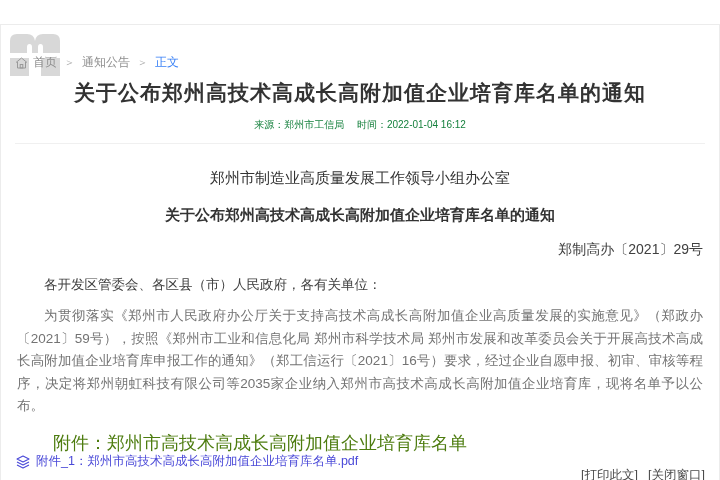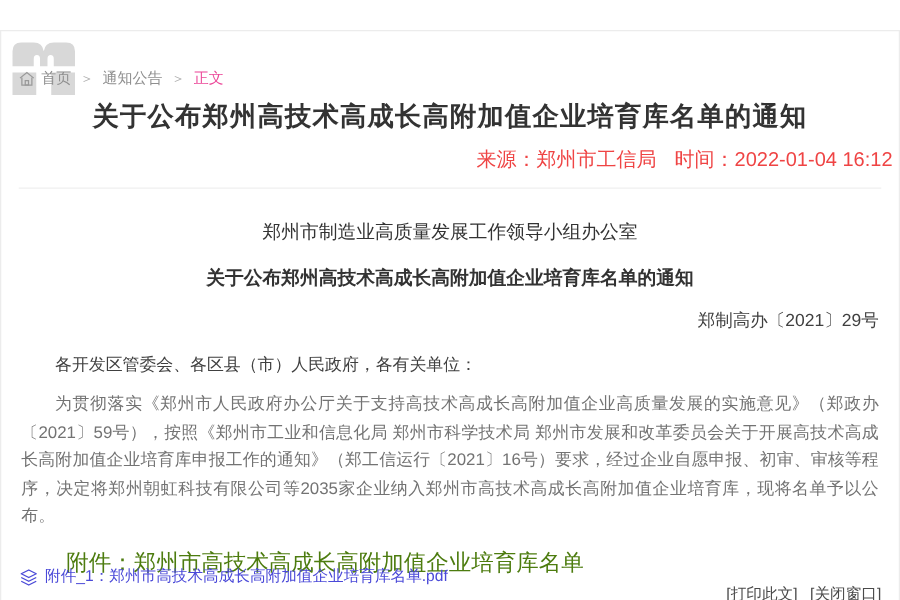--- a/index.html
+++ b/index.html
@@ -16,32 +16,32 @@
   .logo {
     position:absolute; top:7px; left:7px; z-index:0;
   }
   .breadcrumb {
     position:absolute; top:29px; left:14px; z-index:1;
     display:flex; align-items:center; gap:7px;
     font-size:12px; color:#999;
   }
   .breadcrumb .sep { color:#aaa; font-size:11px; }
   .breadcrumb .crumb { color:#8f8f8f; text-decoration:none; cursor:pointer; }
-  .breadcrumb .crumb.current { color:#ec4899;text-align:right; }
+  .breadcrumb .crumb.current { color:#3b82f6;text-align:right; }
   .home-icon { display:inline-flex; margin-right:-2px; }
   .title {
     margin-top:54px;
     text-align:center;
     font-size:21px; font-weight:600; color:#333;
     letter-spacing:1px;
   }
   .meta {
     margin-top:11px;
-    text-align:right;
-    font-size:16px; color:#ef4444;
+    text-align:center;
+    font-size:10px; color:#15803d;
   }
   .meta span { margin:0 5px; }
   .divider { border-top:1px solid #f0f0f0; margin:11px 14px 0 14px; }
   .doc { padding:0 16px; color:#404040; }
   .org-header {
     margin-top:25px; text-align:center;
     font-size:15px; font-weight:normal; color:#333;
   }
   .doc-title {
     margin-top:18px; text-align:center;

